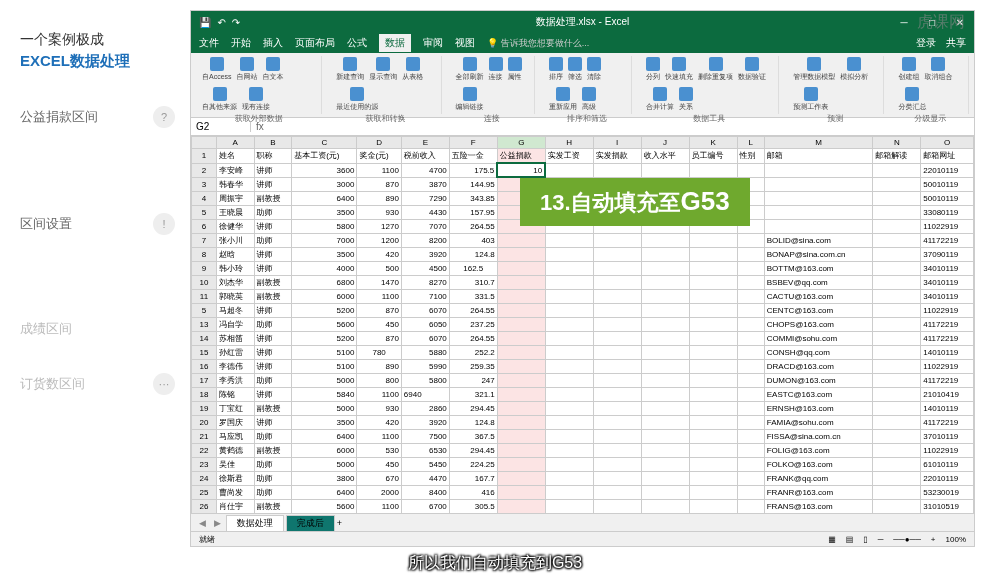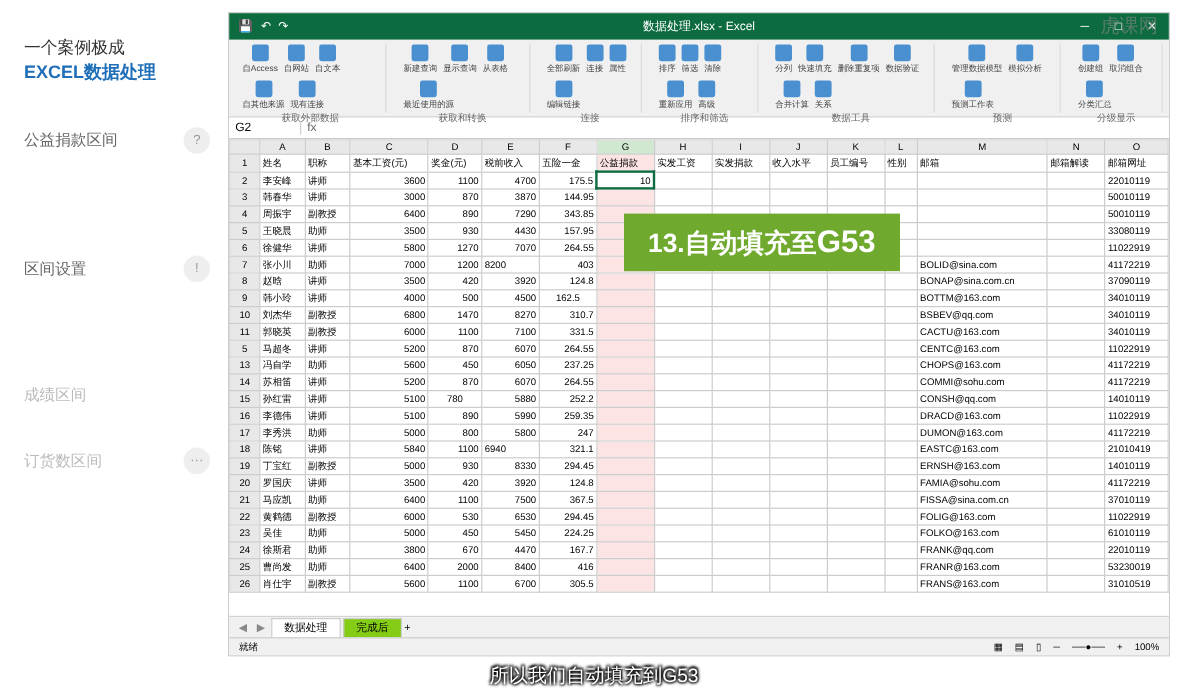--- a/index.html
+++ b/index.html
@@ -36,21 +36,21 @@
 th,td{border:1px solid #ccc;padding:1px 2px;height:12px;background:#fff;white-space:nowrap;overflow:hidden}
 th{background:#e8e8e8;font-weight:normal;text-align:center}
 .row-hdr{background:#e8e8e8;text-align:center;width:25px}
 .corner{width:25px;background:#e8e8e8}
 .col-g{background:#fce4e4}
 th.col-g-hdr{background:#d0e8d0}
 .hl-cell{background:#fff;border:2px solid #0c6b3f}
 .sheet-tabs{height:18px;background:#f0f0f0;border-top:1px solid #ccc;display:flex;align-items:center;padding:0 5px;font-size:9px;gap:2px}
 .sheet-tabs .nav{color:#888;padding:0 3px}
 .sheet-tab{padding:1px 10px;background:#fff;border:1px solid #ccc;border-bottom:none}
-.sheet-tab.inactive{background:#84cc16}
+.sheet-tab.inactive{background:#0f766e}
 .status-bar{height:15px;background:#f0f0f0;border-top:1px solid #ccc;display:flex;align-items:center;padding:0 8px;font-size:8px;justify-content:space-between}
 .status-right{display:flex;gap:10px;align-items:center}
 .annotation{position:absolute;top:178px;left:520px;background:#6fa92e;color:#fff;padding:8px 20px;font-size:22px;font-weight:bold;z-index:10;display:flex;align-items:baseline}
 .annotation .big{font-size:26px}
 .subtitle{position:absolute;bottom:8px;left:50%;transform:translateX(-50%);color:#fff;font-size:16px;text-shadow:1px 1px 2px #000,-1px -1px 2px #000,1px -1px 2px #000,-1px 1px 2px #000;z-index:20}
 .watermark{position:absolute;top:12px;right:25px;color:#888;font-size:16px;z-index:15;opacity:.6}
 </style>
 </head>
 <body>
 
@@ -87,20 +87,35 @@
         <span>↷</span>
       </div>
       <div class="title-center">数据处理.xlsx - Excel</div>
       <div class="win-controls">
         <div>─</div>
         <div>□</div>
         <div>✕</div>
       </div>
     </div>
 
+    <div class="menubar">
+      <span>文件</span>
+      <span>开始</span>
+      <span>插入</span>
+      <span>页面布局</span>
+      <span>公式</span>
+      <span class="active">数据</span>
+      <span>审阅</span>
+      <span>视图</span>
+      <span style="color:#ccc;font-size:9px">💡 <span>告诉我您想要做什么...</span></span>
+      <div class="right">
+        <span>登录</span>
+        <span>共享</span>
+      </div>
+    </div>
 
     <div class="ribbon" id="ribbon">
         <div class="ribbon-group">
           <div class="items">
             <div class="ribbon-btn">
               <div class="ico"></div>
               <div class="txt">自Access</div>
             </div>
             <div class="ribbon-btn">
               <div class="ico"></div>
@@ -387,21 +402,21 @@
               <td class="" style=""></td>
               <td class="" style=""></td>
               <td class="" style="">11022919</td>
             </tr>
             <tr>
               <td class="row-hdr">7</td>
               <td class="" style="">张小川</td>
               <td class="" style="">助师</td>
               <td class="" style="text-align:right">7000</td>
               <td class="" style="text-align:right">1200</td>
-              <td class="" style="text-align:left">8200</td>
+              <td class="" style="text-align:right">8200</td>
               <td class="" style="text-align:right">403</td>
               <td class="col-g" style="text-align:right"></td>
               <td class="" style=""></td>
               <td class="" style=""></td>
               <td class="" style=""></td>
               <td class="" style=""></td>
               <td class="" style=""></td>
               <td class="" style="">BOLID@sina.com</td>
               <td class="" style=""></td>
               <td class="" style="">41172219</td>
@@ -603,21 +618,21 @@
               <td class="" style="">EASTC@163.com</td>
               <td class="" style=""></td>
               <td class="" style="">21010419</td>
             </tr>
             <tr>
               <td class="row-hdr">19</td>
               <td class="" style="">丁宝红</td>
               <td class="" style="">副教授</td>
               <td class="" style="text-align:right">5000</td>
               <td class="" style="text-align:right">930</td>
-              <td class="" style="text-align:right">8330</td>
+              <td class="" style="text-align:right">2860</td>
               <td class="" style="text-align:right">294.45</td>
               <td class="col-g" style="text-align:right"></td>
               <td class="" style=""></td>
               <td class="" style=""></td>
               <td class="" style=""></td>
               <td class="" style=""></td>
               <td class="" style=""></td>
               <td class="" style="">ERNSH@163.com</td>
               <td class="" style=""></td>
               <td class="" style="">14010119</td>

